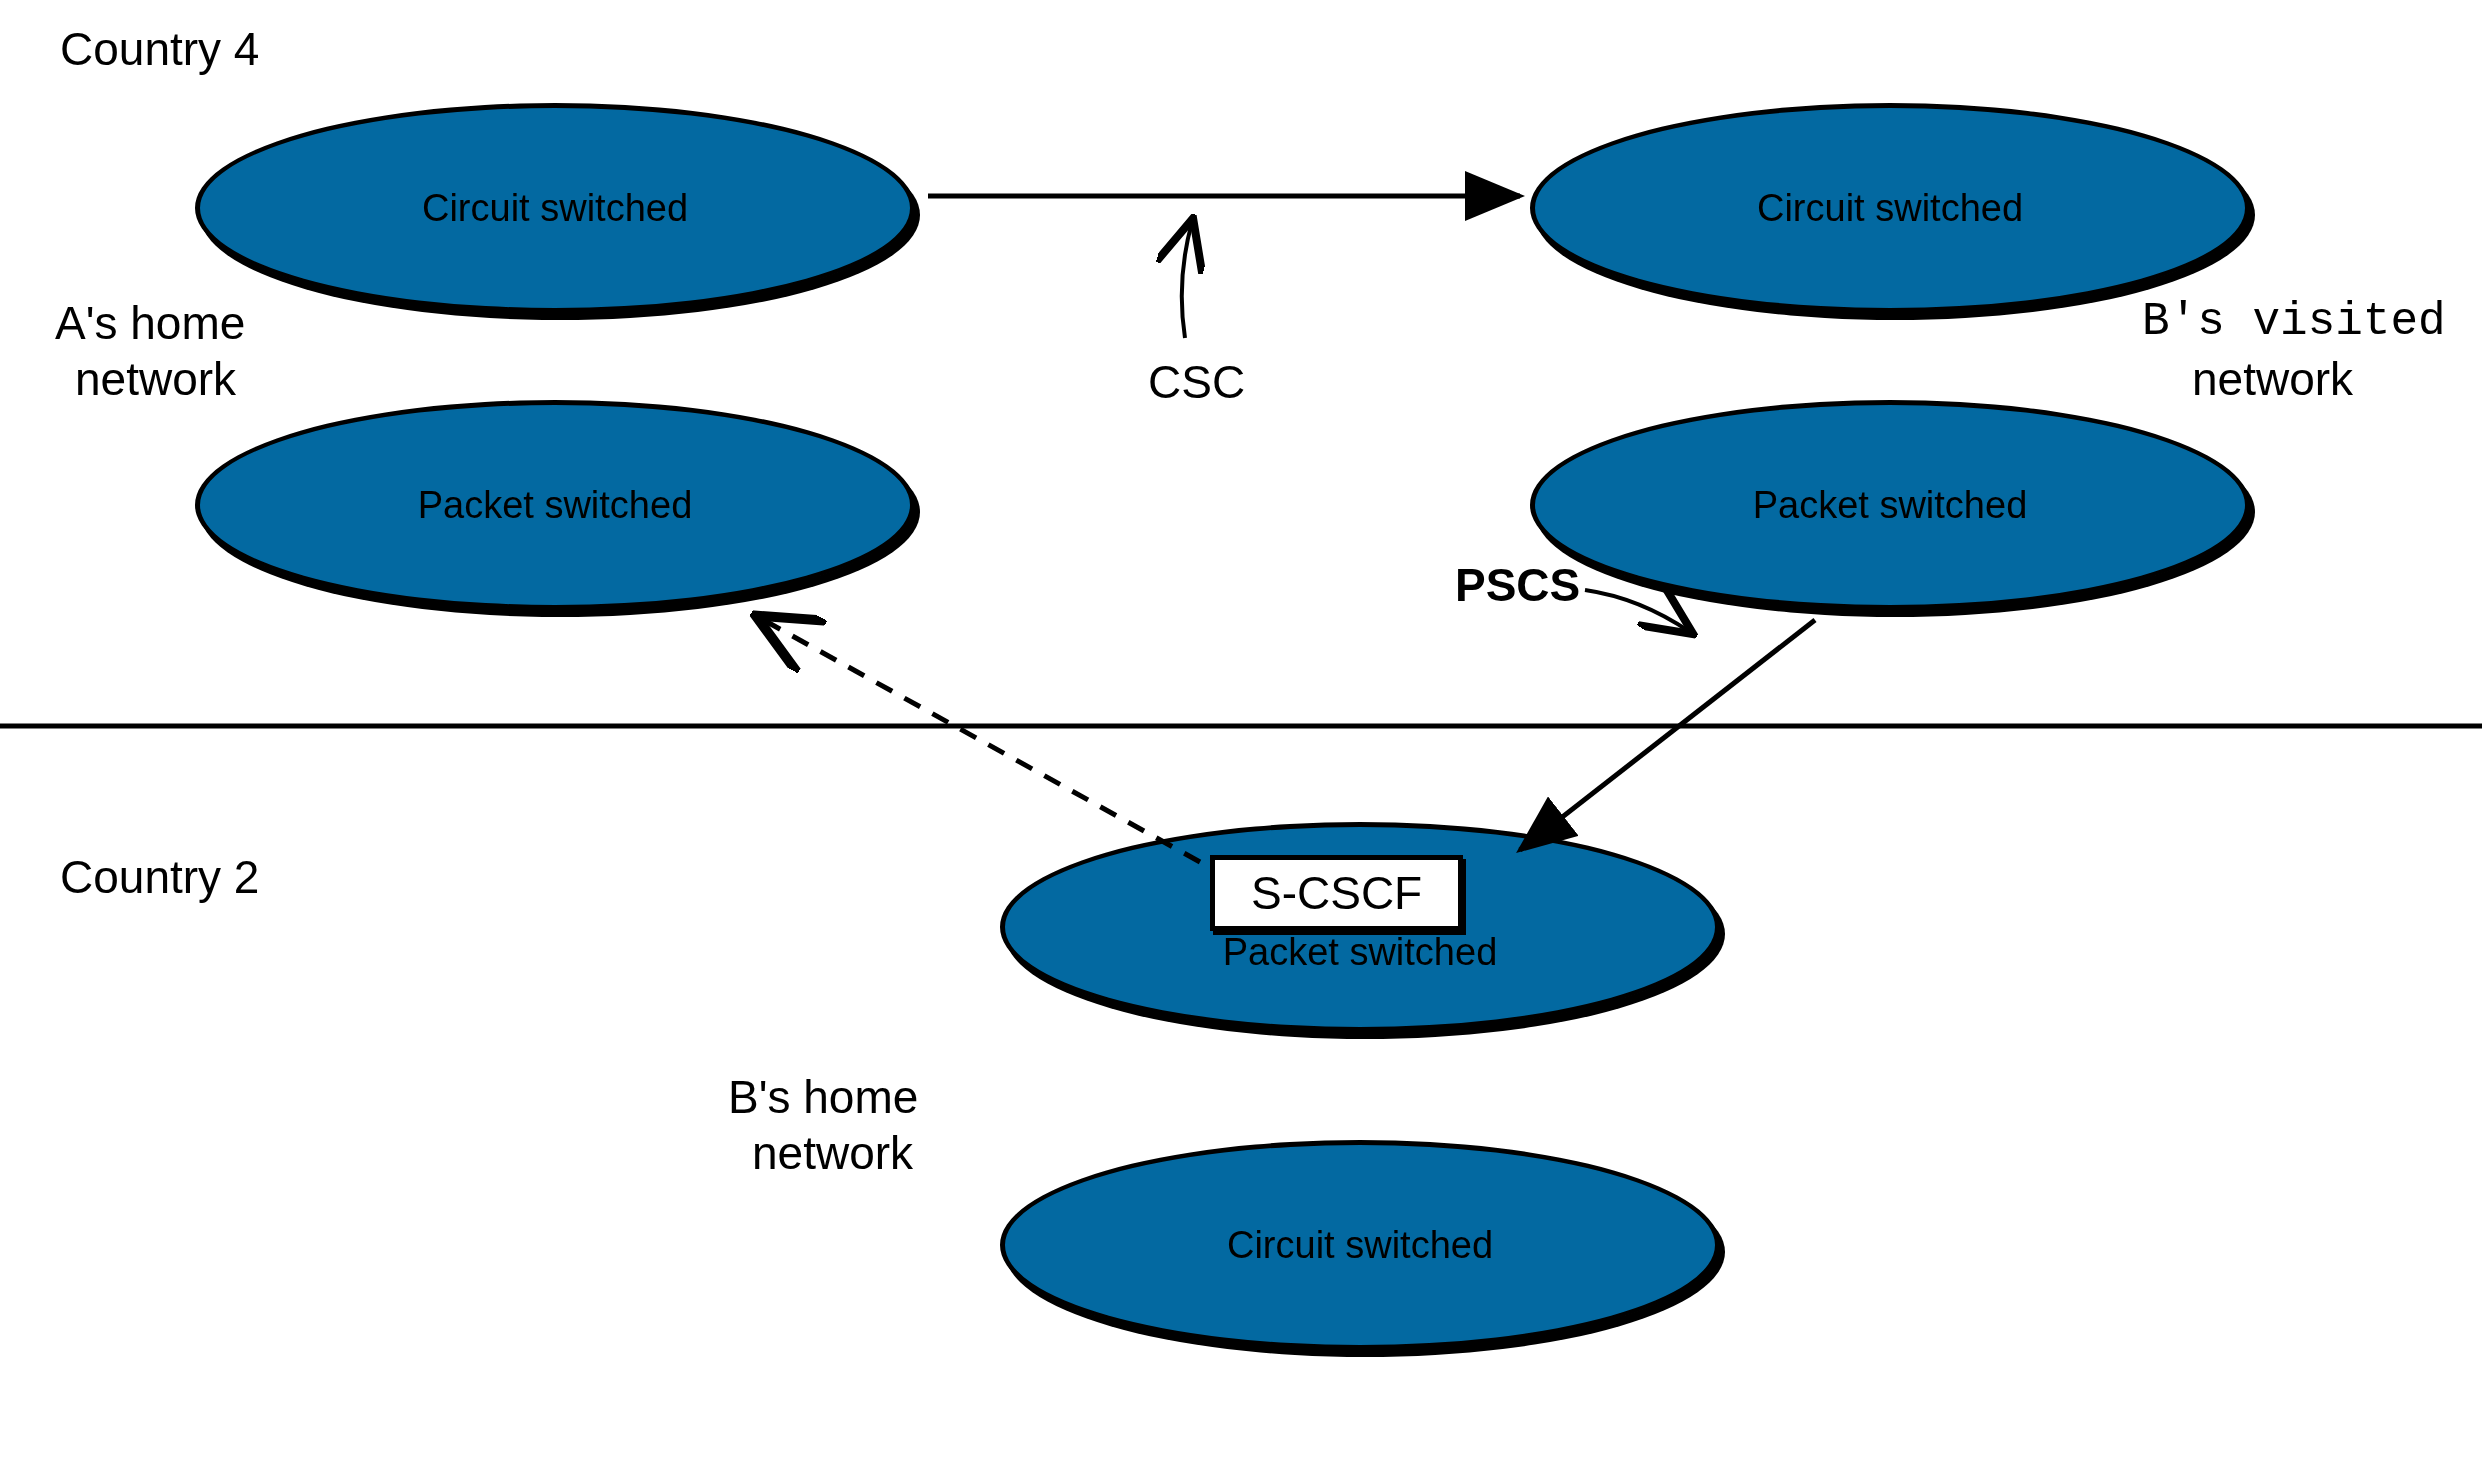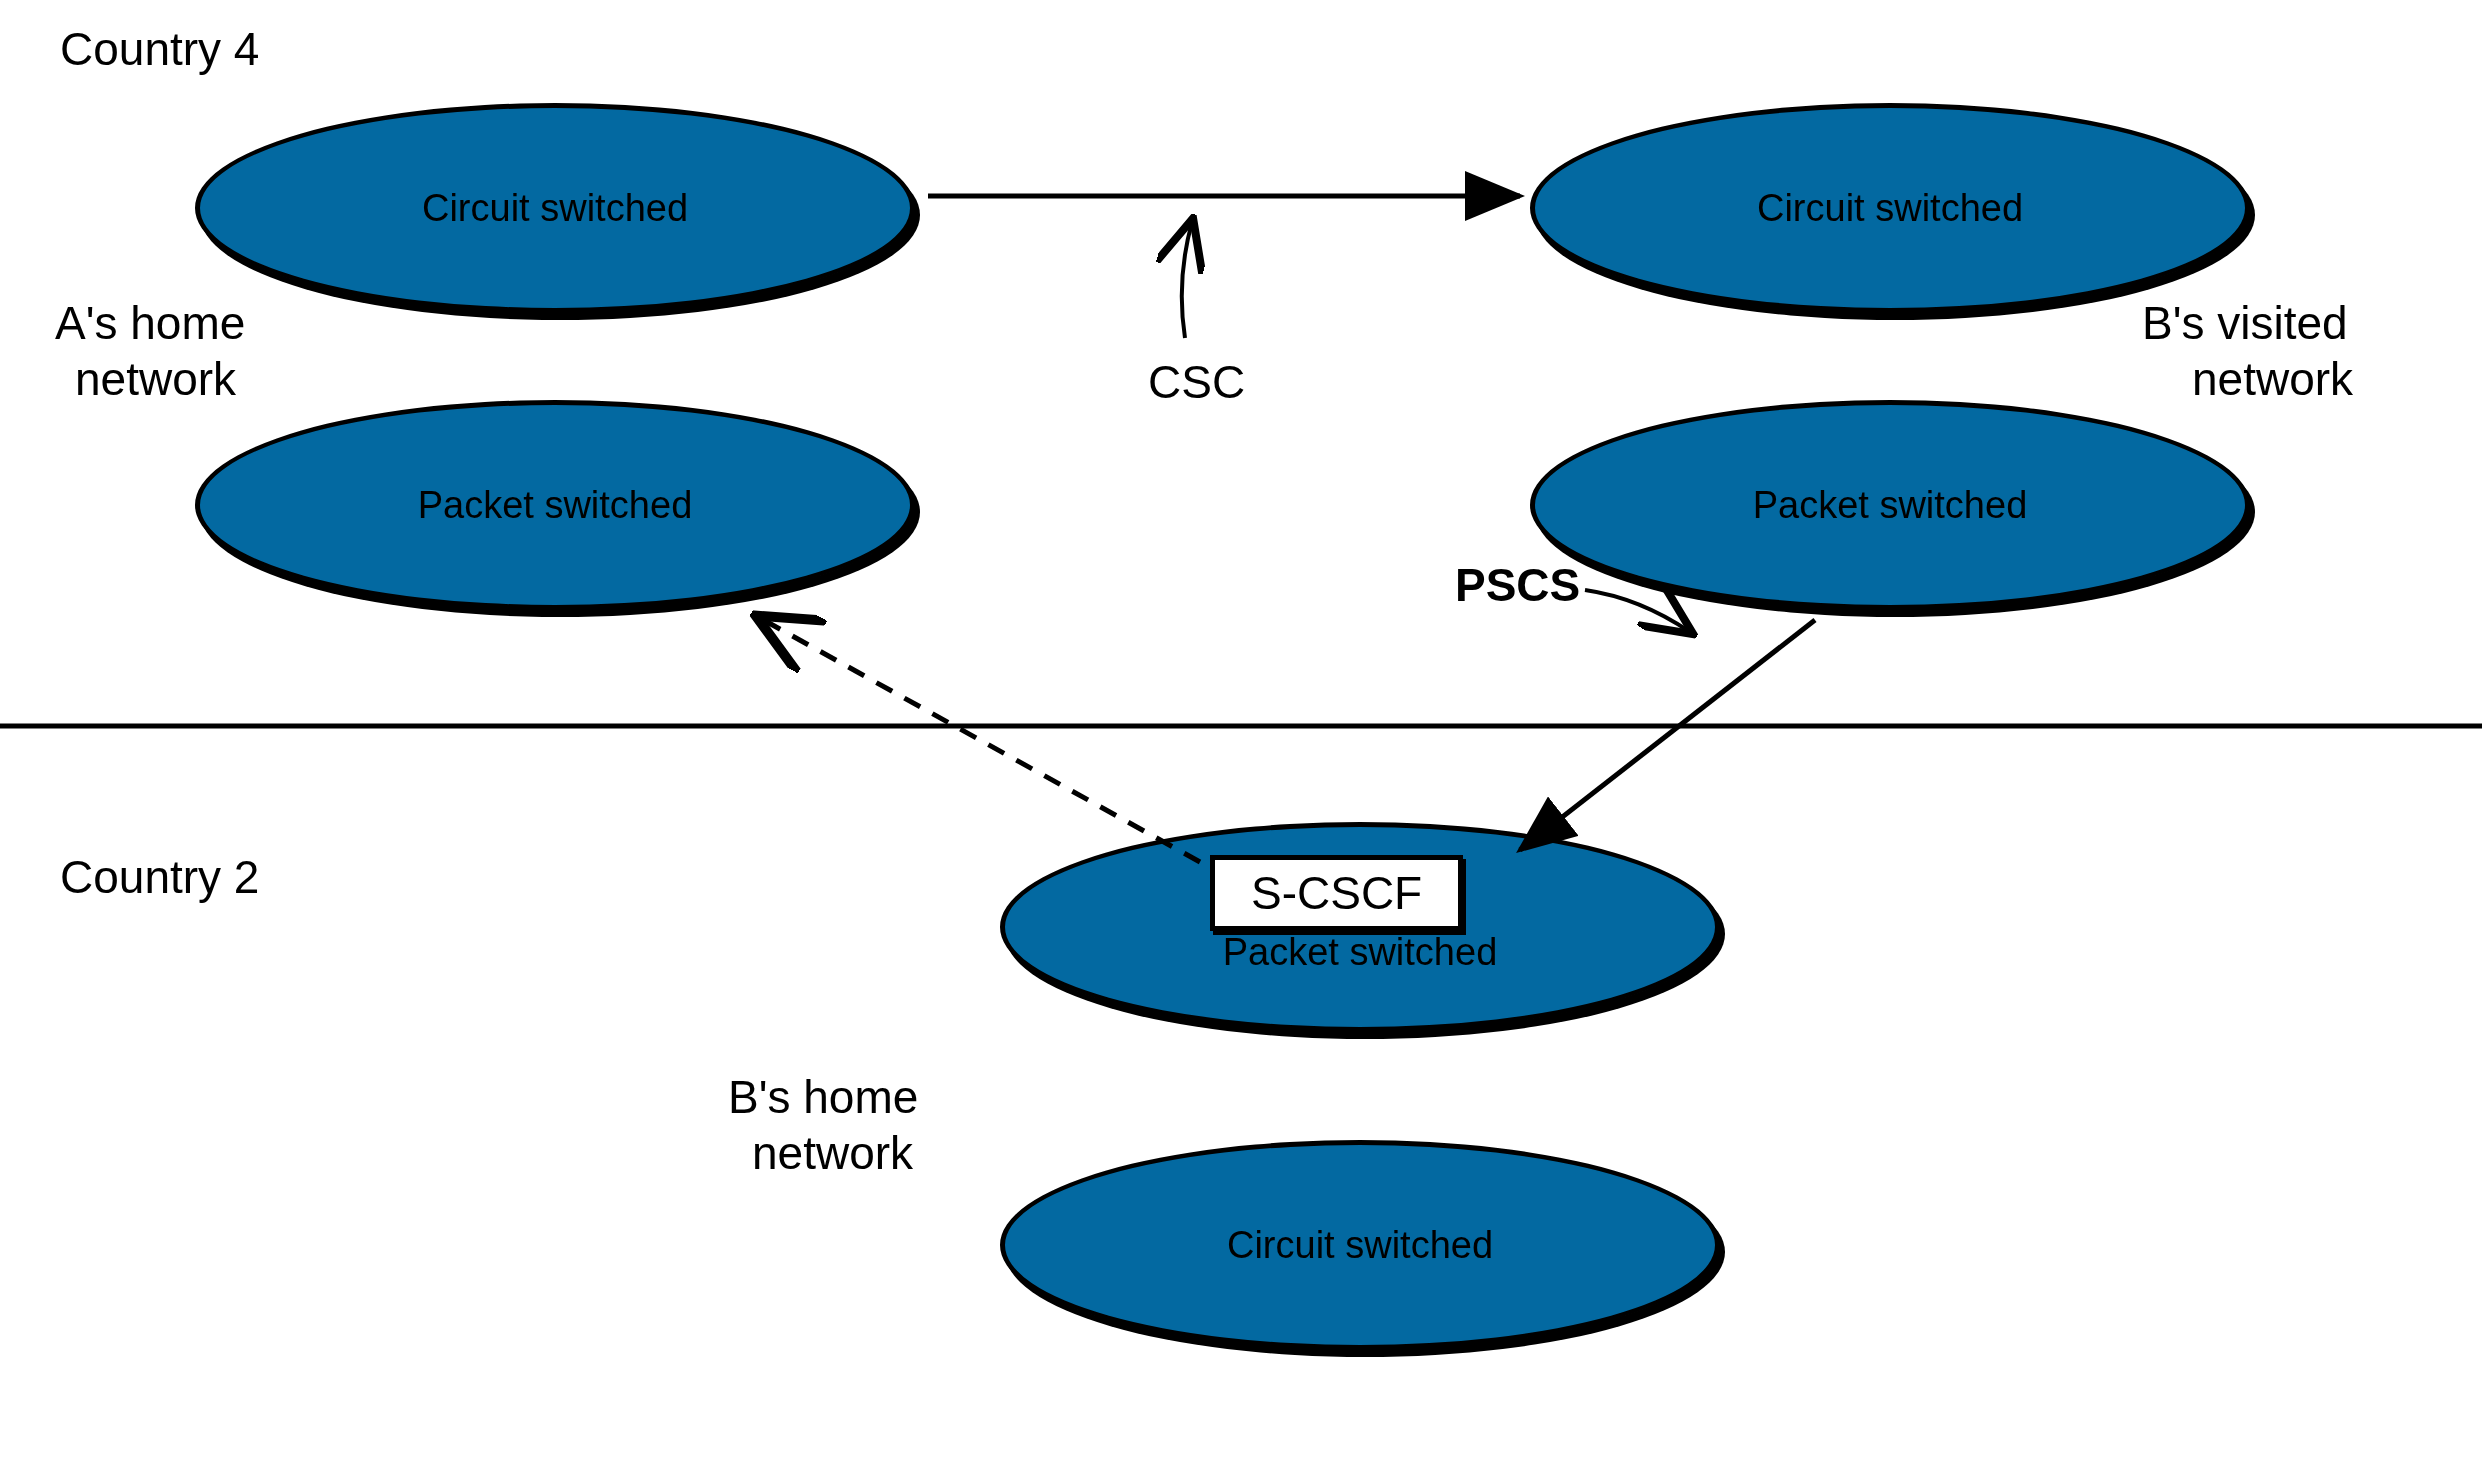--- a/index.html
+++ b/index.html
@@ -49,21 +49,21 @@
   </style>
 </head>
 <body>
 
 <div class="label" style="left:60px; top:22px;">Country 4</div>
 <div class="label" style="left:60px; top:850px;">Country 2</div>
 
 <div class="label" style="left:55px; top:296px;">A's home</div>
 <div class="label" style="left:75px; top:352px;">network</div>
 
-<div class="label" style="left:2142px; top:296px;">B's visited</div>
+<div class="label" style="left:2142px; top:296px;font-family:Liberation Mono, monospace;">B's visited</div>
 <div class="label" style="left:2192px; top:352px;">network</div>
 
 <div class="label" style="left:728px; top:1070px;">B's home</div>
 <div class="label" style="left:752px; top:1126px;">network</div>
 
 <div class="ellipse" style="left:195px; top:103px; width:720px; height:210px;">
   <span>Circuit switched</span>
 </div>
 <div class="ellipse" style="left:195px; top:400px; width:720px; height:210px;">
   <span>Packet switched</span>

